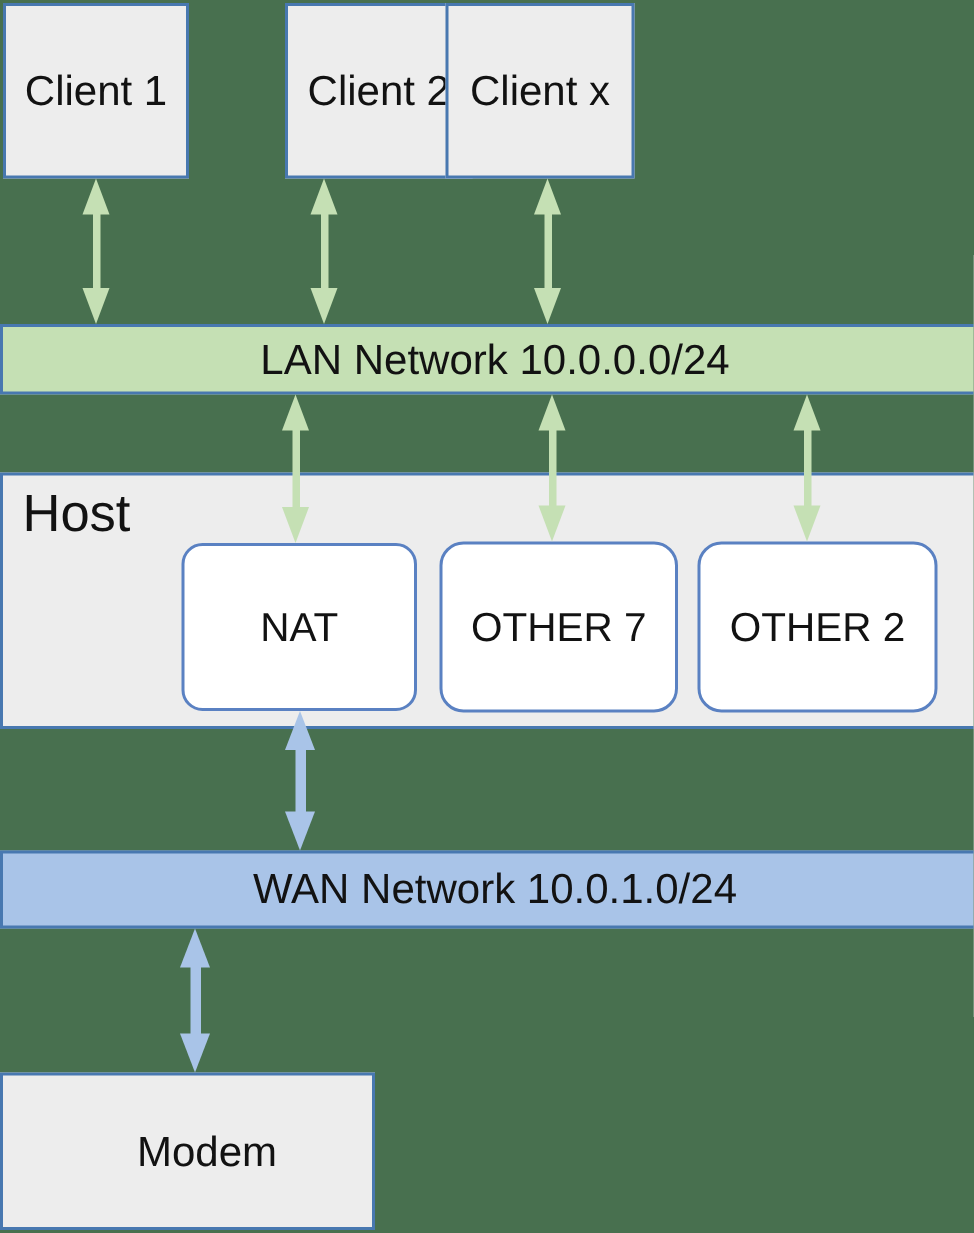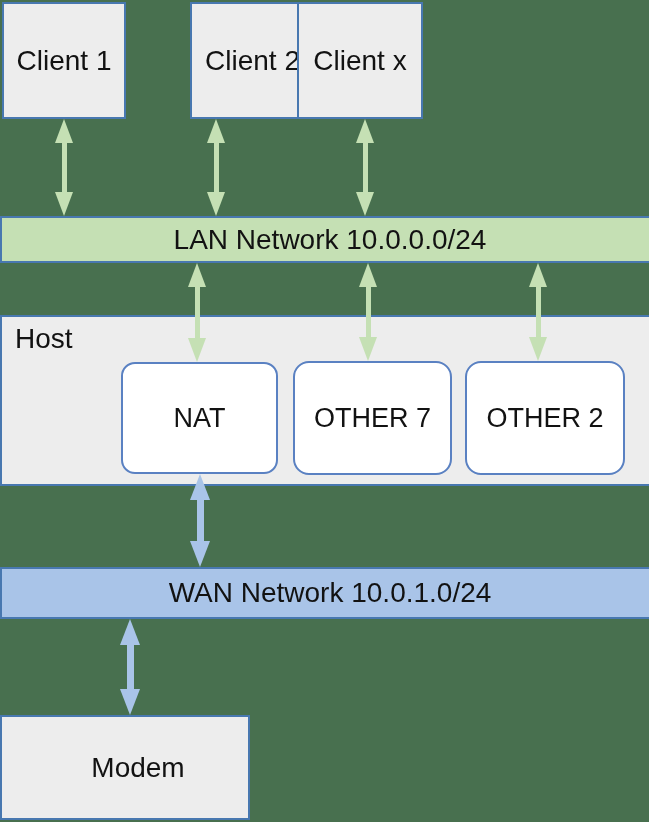--- a/index.html
+++ b/index.html
@@ -44,21 +44,21 @@
   .bar .bar-label{width:649px;text-align:center;}
   .host{
     position:absolute;
     box-sizing:border-box;
     background:var(--box-fill);
     border:2px solid var(--box-border);
     z-index:1;
   }
   .host-label{
     position:absolute;left:13px;top:6px;
-    font-size:28px;
+    font-size:35px;
   }
   .module{
     position:absolute;
     box-sizing:border-box;
     background:var(--module-fill);
     border:2px solid var(--module-border);
     border-radius:16px;
     display:flex;flex-direction:column;align-items:center;justify-content:center;
     font-size:27px;
     line-height:36px;

